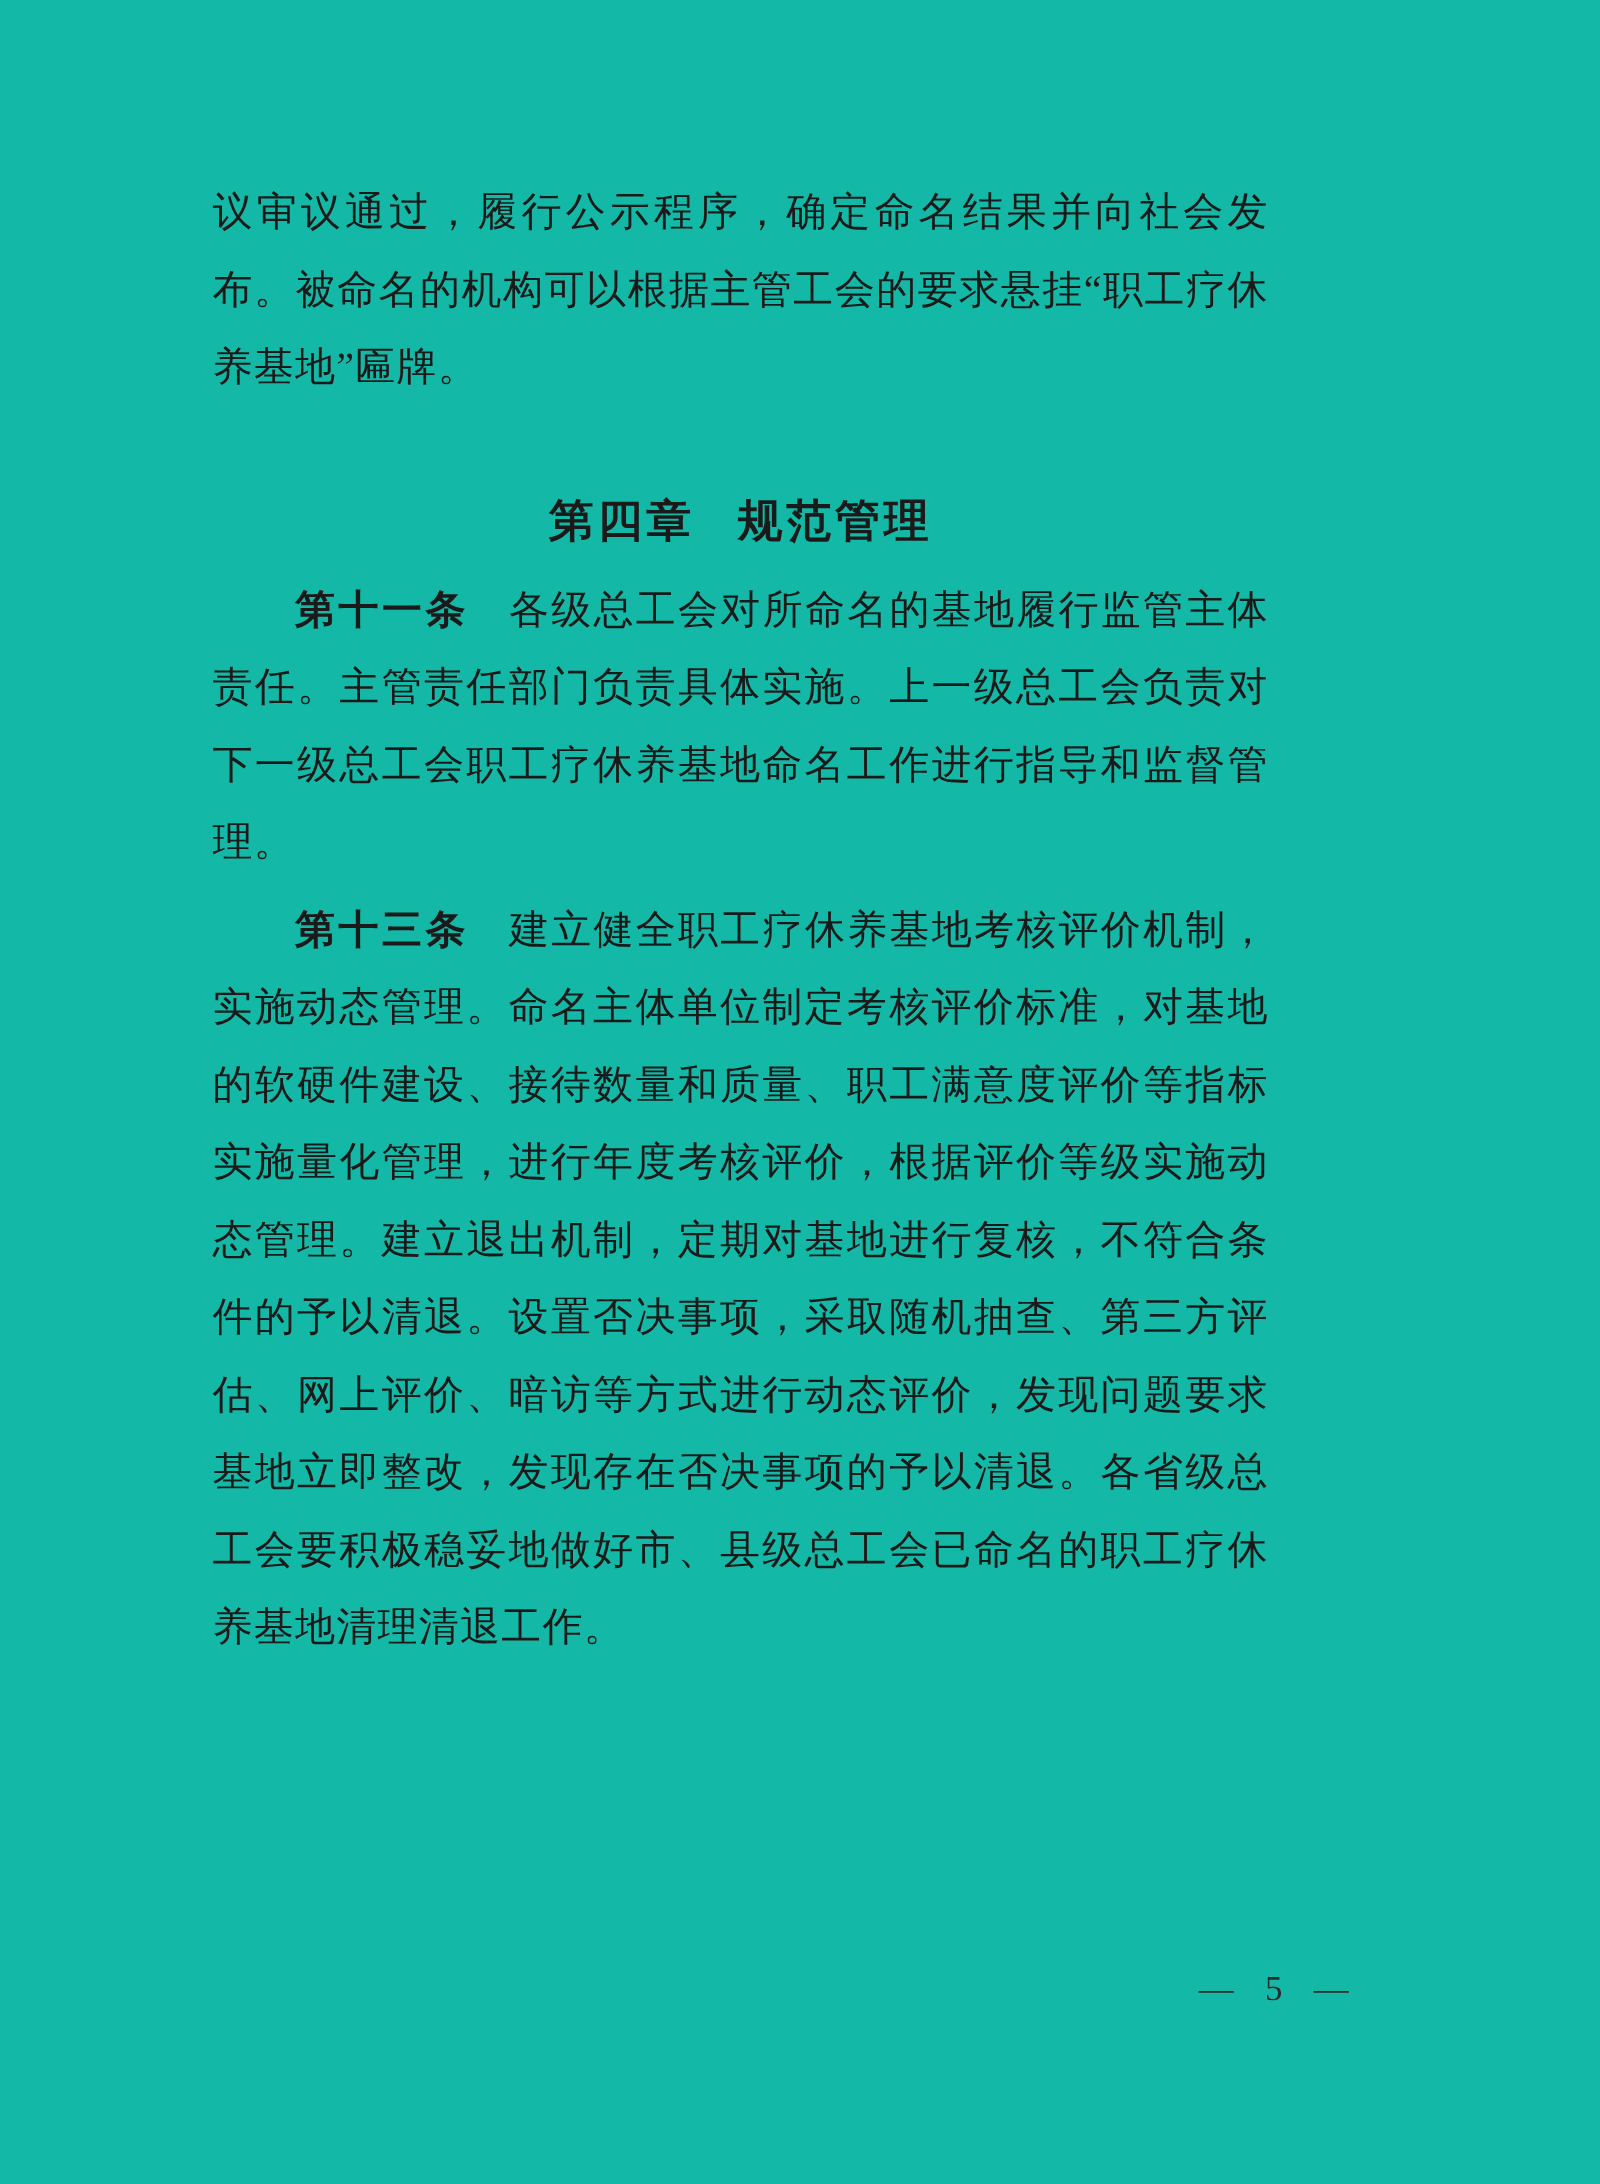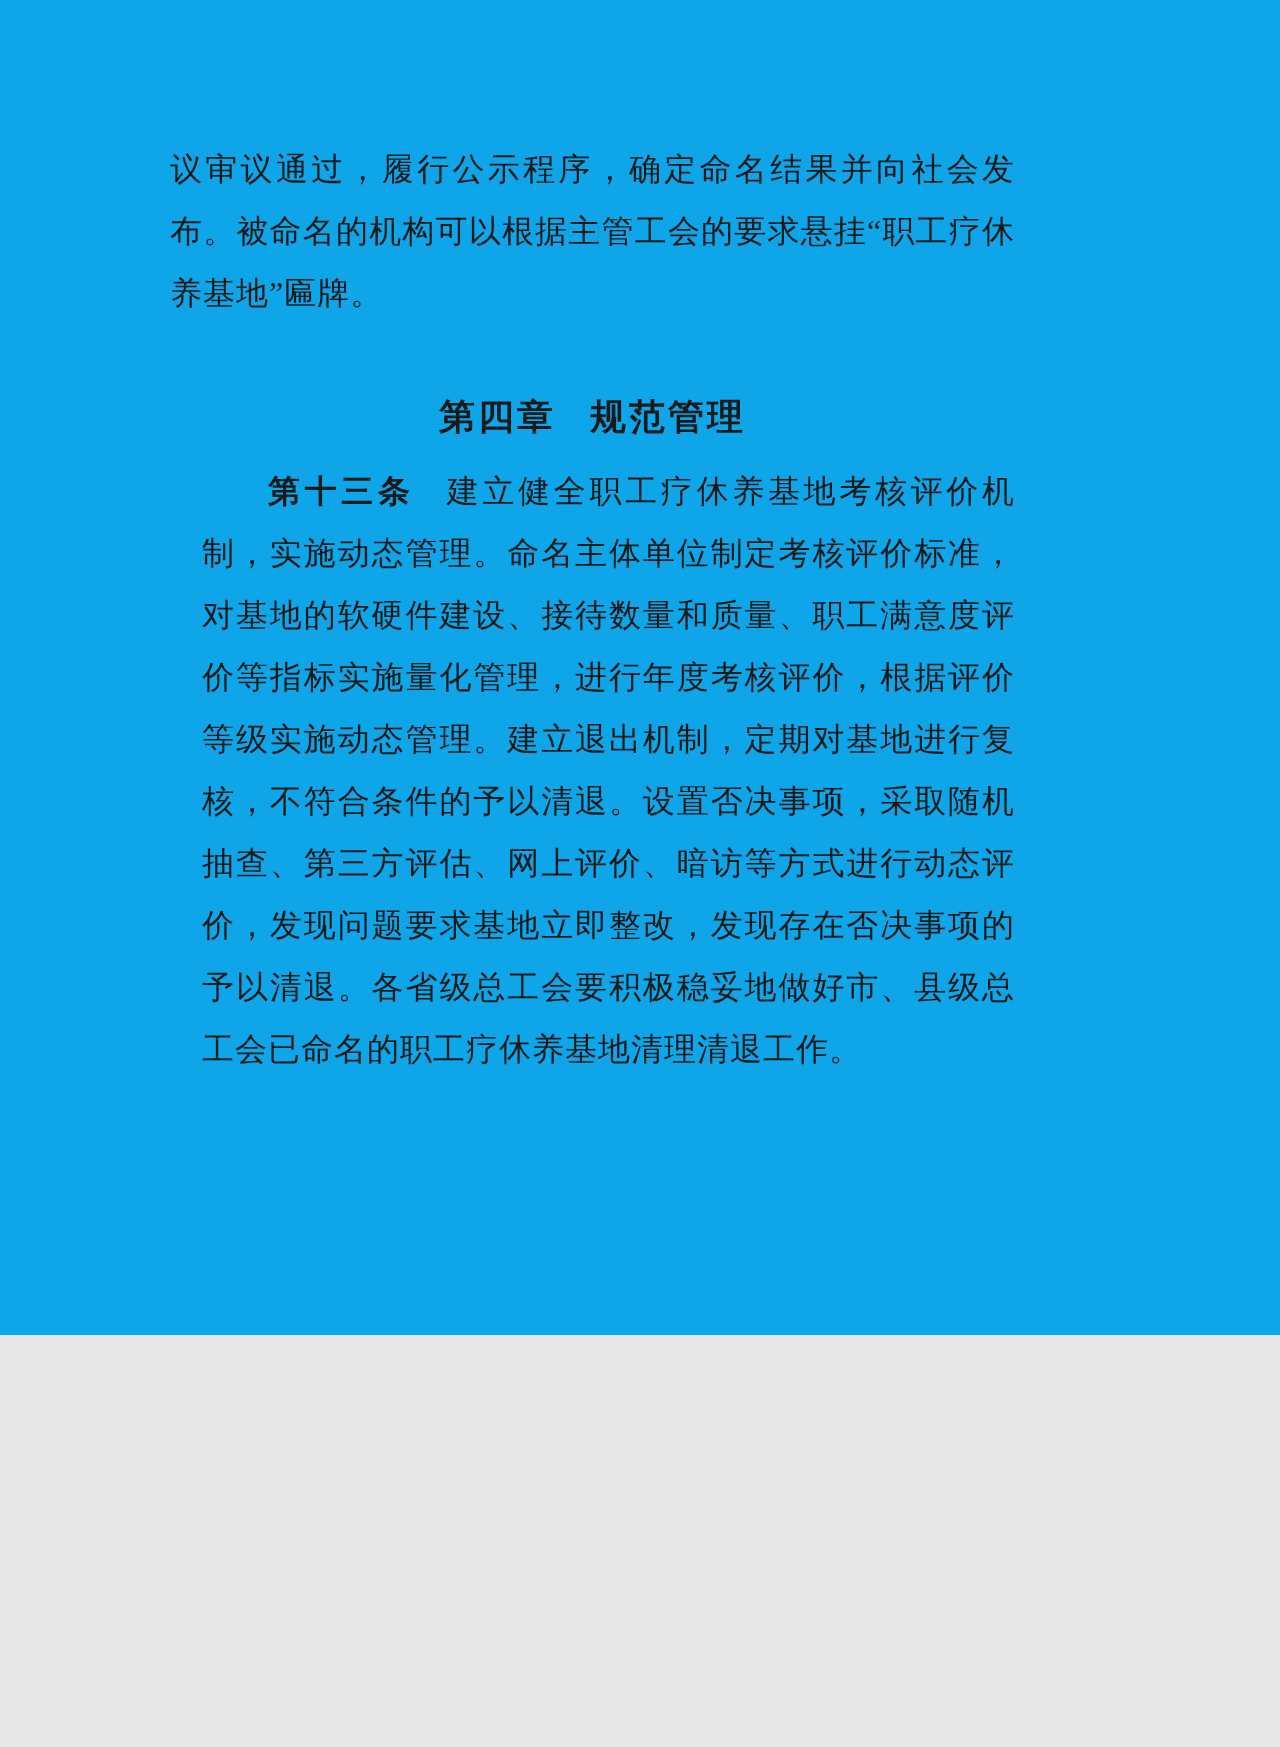--- a/index.html
+++ b/index.html
@@ -3,23 +3,23 @@
 <meta charset="utf-8">
 <style>
   html, body {
     margin: 0;
     padding: 0;
     background: #e8e8e8;
   }
   .page {
     position: relative;
     width: 1280px;
-    height: 1335px;
+    height: 1747px;
     margin: 0 auto;
-    background: #0ea5e9;
+    background: #14b8a6;
     overflow: hidden;
     font-family: "Liberation Serif", "DejaVu Serif", serif;
     color: #1a1a1a;
   }
   .doc-body {
     position: absolute;
     left: 170px;
     top: 138px;
     width: 845px;
   }
@@ -52,21 +52,21 @@
     font-weight: bold;
     font-family: "Liberation Sans", "DejaVu Sans", sans-serif;
     letter-spacing: 3px;
   }
   .chapter-no {
     margin-right: 34px;
     text-align: center;
   }
   .art-1 { margin-top: 4px; }
   .art-2 { margin-top: 6px; }
-  .art-3 { margin-top: 8px; margin-left: 32px; }
+  .art-3 { margin-top: 8px; }
   .page-footer {
     position: absolute;
     left: 945px;
     top: 1568px;
     width: 150px;
     text-align: center;
     font-size: 28px;
     line-height: 48px;
     letter-spacing: 2px;
     word-spacing: 14px;
@@ -78,20 +78,23 @@
 
 <div class="page">
   <main class="doc-body">
 
     <p class="para continuation">议审议通过，履行公示程序，确定命名结果并向社会发布。被命名的机构可以根据主管工会的要求悬挂“职工疗休养基地”匾牌。</p>
 
     <h2 class="chapter-heading">
       <span class="chapter-no">第四章</span><span>规范管理</span>
     </h2>
 
+    <p class="para article art-1">
+      <span class="article-no">第十一条</span><span>各级总工会对所命名的基地履行监管主体责任。主管责任部门负责具体实施。上一级总工会负责对下一级总工会职工疗休养基地命名工作进行指导和监督管理。</span>
+    </p>
 
 
     <p class="para article art-3">
       <span class="article-no">第十三条</span><span>建立健全职工疗休养基地考核评价机制，实施动态管理。命名主体单位制定考核评价标准，对基地的软硬件建设、接待数量和质量、职工满意度评价等指标实施量化管理，进行年度考核评价，根据评价等级实施动态管理。建立退出机制，定期对基地进行复核，不符合条件的予以清退。设置否决事项，采取随机抽查、第三方评估、网上评价、暗访等方式进行动态评价，发现问题要求基地立即整改，发现存在否决事项的予以清退。各省级总工会要积极稳妥地做好市、县级总工会已命名的职工疗休养基地清理清退工作。</span>
     </p>
 
   </main>
 
   <footer class="page-footer">— 5 —</footer>
 </div>

